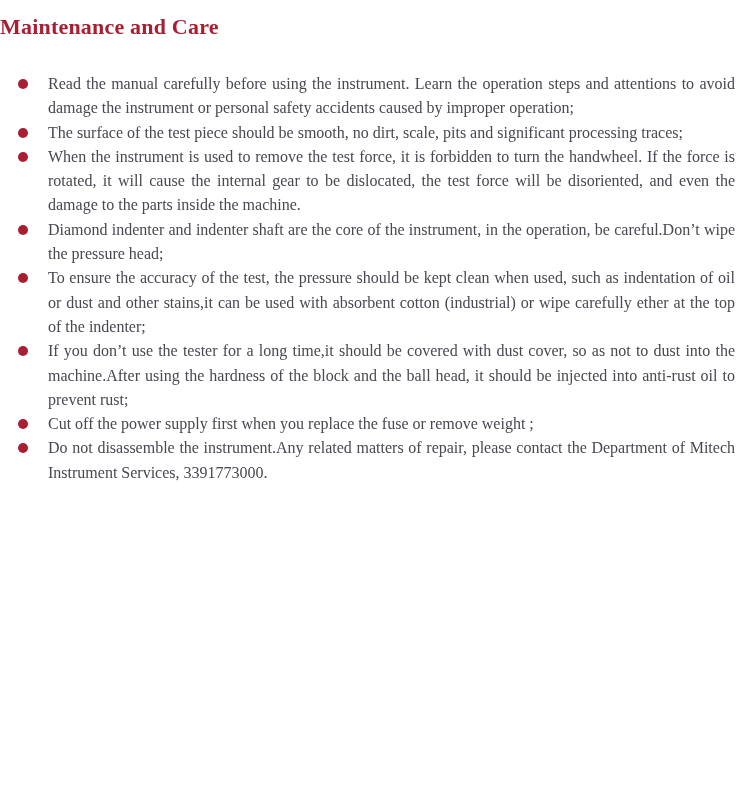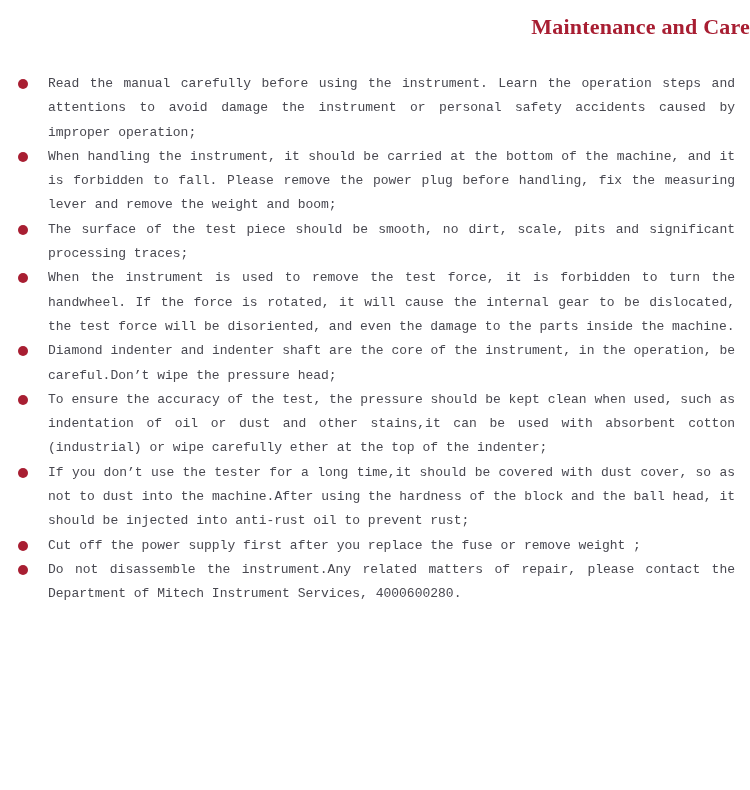--- a/index.html
+++ b/index.html
@@ -11,39 +11,39 @@
     position: relative;
     width: 750px;
     height: 790px;
     box-sizing: border-box;
     padding-top: 15px;
     overflow: hidden;
     background: var(--page-bg, #ffffff);
   }
   .title {
     margin: 0;
-    text-align: right;
+    text-align: left;
     font-family: "Liberation Serif", "DejaVu Serif", serif;
     font-weight: 700;
     font-size: 22px;
     line-height: 24px;
     letter-spacing: 0.2px;
     color: var(--accent, #a81e32);
   }
   .list {
     list-style: none;
     margin: 33px 15px 0 18px;
     padding: 0;
   }
   .item {
     position: relative;
     padding-left: 30px;
     text-align: justify;
-    font-family: Liberation Mono, monospace;
-    font-size: 13px;
+    font-family: Liberation Serif, serif;
+    font-size: 16px;
     line-height: 24.3px;
     color: var(--body-text, #484850);
   }
   .bullet {
     position: absolute;
     left: 0;
     top: 7px;
     width: 10px;
     height: 10px;
     border-radius: 50%;
@@ -54,24 +54,20 @@
 <body>
 
 <div class="page">
   <h1 class="title">Maintenance and Care</h1>
   <ul class="list">
   <li class="item">
     <span class="bullet"></span>
     <span>Read the manual carefully before using the instrument. Learn the operation steps and attentions to avoid damage the instrument or personal safety accidents caused by improper operation;</span>
   </li>
 
-  <li class="item">
-    <span class="bullet"></span>
-    <span>When handling the instrument, it should be carried at the bottom of the machine, and it is forbidden to fall. Please remove the power plug before handling, fix the measuring lever and remove the weight and boom;</span>
-  </li>
 
 
   <li class="item">
     <span class="bullet"></span>
     <span>The surface of the test piece should be smooth, no dirt, scale, pits and significant processing traces;</span>
   </li>
 
   <li class="item">
     <span class="bullet"></span>
     <span>When the instrument is used to remove the test force, it is forbidden to turn the handwheel. If the force is rotated, it will cause the internal gear to be dislocated, the test force will be disoriented, and even the damage to the parts inside the machine.</span>
@@ -89,21 +85,21 @@
 
   <li class="item">
     <span class="bullet"></span>
     <span>If you don’t use the tester for a long time,it should be covered with dust cover, so as not to dust into the machine.After using the hardness of the block and the ball head, it should be injected into anti-rust oil to prevent rust;</span>
   </li>
 
 
 
   <li class="item">
     <span class="bullet"></span>
-    <span>Cut off the power supply first after you replace the fuse or remove weight ;</span>
+    <span>Cut off the power supply first when you replace the fuse or remove weight ;</span>
   </li>
 
   <li class="item">
     <span class="bullet"></span>
-    <span>Do not disassemble the instrument.Any related matters of repair, please contact the Department of Mitech Instrument Services, 4000600280.</span>
+    <span>Do not disassemble the instrument.Any related matters of repair, please contact the Department of Mitech Instrument Services, 3391773000.</span>
   </li>
 </ul>
 </div>
 
 </body></html>

